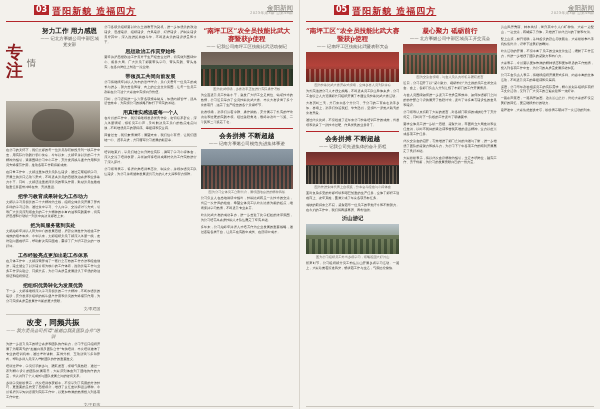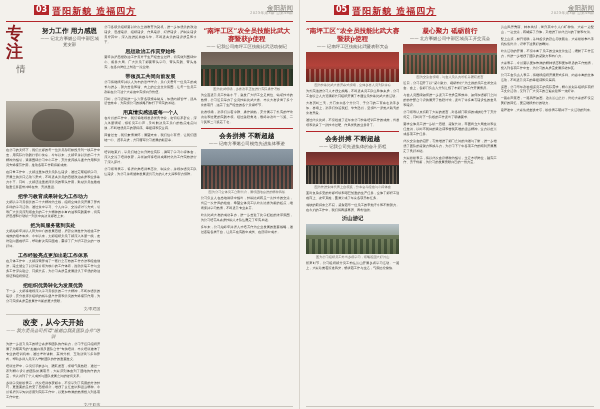--- a/index.html
+++ b/index.html
@@ -123,21 +123,21 @@
   .ph-stage{background:linear-gradient(180deg,#6e2f2c 0%,#97413a 40%,#3a3630 41%,#4d4840 100%);}
   .ph-stage:after{content:"";position:absolute;left:0;right:0;bottom:0;height:55%;
      background:repeating-linear-gradient(90deg,rgba(25,25,25,.55) 0 2px,rgba(210,180,150,.25) 2px 3.5px);}
   .ph-banner{background:linear-gradient(180deg,#97413a 0%,#b05046 30%,#6a6f5e 31%,#4e5a43 100%);}
   .ph-banner:after{content:"";position:absolute;left:0;right:0;bottom:0;height:62%;
      background:repeating-linear-gradient(90deg,rgba(35,45,30,.5) 0 2px,rgba(220,70,60,.35) 2px 4px);}
   
   .callig{
     float:left;width:30px;height:74px;margin:0 3px 2px 0;
     background:#f3f1ec;
-    display:flex;flex-direction:column;align-items:center;
+    display:flex;flex-direction:row;align-items:center;
     justify-content:flex-start;
     color:#b4262a;
     font-family:"DejaVu Serif","Liberation Serif",serif;
   }
   .callig .c-char{
     font-size:17px;line-height:1.05;font-weight:bold;
     color:#8e1f22;
   }
   .callig .c-sub{
     margin-top:4px;font-size:9px;color:#6a6761;line-height:1.1;
@@ -183,21 +183,21 @@
         <div class="sub-h">把学习教育成果转化为工作动力</div>
         <div class="para">支部以学习贯彻党的二十大精神为主线，组织全体党员开展了形式多样的学习活动。通过集中学习、个人自学、交流研讨等方式，引导广大党员深刻领会党的二十大精神的丰富内涵和实践要求，切实把思想和行动统一到党中央决策部署上来。</div>
         <div class="sub-h">把为民服务落到实处</div>
         <div class="para">支部始终坚持以人民为中心的发展思想，把群众满意作为检验工作成效的根本标准。今年以来，支部组织党员干部深入基层一线，走访慰问困难职工，帮助解决实际困难，赢得了广大职工群众的一致好评。</div>
         <div class="sub-h">工作经验亮点更加出彩工作体系</div>
         <div class="para">在具体工作中，支部探索形成了一套行之有效的工作方法和经验做法，建立健全了以党建引领为核心的工作体系，推动党建工作与业务工作深度融合、同频共振，为公司高质量发展提供了坚强的政治保证和组织保证。</div>
         <div class="sub-h">把组织优势转化为发展优势</div>
         <div class="para">下一步，支部将继续深入学习贯彻党的二十大精神，不断加强党的建设，充分发挥党组织的战斗堡垒作用和党员的先锋模范作用，为公司实现高质量发展作出新的更大贡献。</div>
         <div class="byline">文/李建国</div>
         <div class="rule"></div>
-        <div class="headline big">改变，从今天开始</div>
+        <div class="headline big">改变，同频共振</div>
         <div class="subhead em">—— 我方委员会司所谓“超越自我及团队合作”培训</div>
         <div class="para">为进一步提升员工的综合素质和团队协作能力，公司于近日组织开展了为期两天的“超越自我及团队合作”专题培训。本次培训邀请了专业的培训机构，通过理论讲解、案例分析、互动游戏等多种形式，帮助参训人员深入理解团队协作的重要意义。</div>
         <div class="para">培训过程中，学员们积极参与、踊跃发言，现场气氛热烈。通过一系列精心设计的团队拓展项目，大家深刻体会到了团结协作的力量，也认识到了个人成长与团队发展之间的密切关系。</div>
         <div class="para">参训学员纷纷表示，此次培训收获颇丰，不仅学到了实用的方法技巧，更重要的是转变了思想观念，增强了责任意识和担当精神。今后将把所学知识运用到实际工作中，以更加饱满的热情投入到各项工作中去。</div>
         <div class="byline">文/王晓东</div>
       </div>
 
       <div class="col">
         <div class="para">公司各级党组织要以此次主题教育为契机，进一步加强党的政治建设、思想建设、组织建设、作风建设、纪律建设，把制度建设贯穿其中，深入推进反腐败斗争，不断提高党的建设质量和水平。</div>
         <div class="sub-h">思想政治工作贯穿始终</div>

